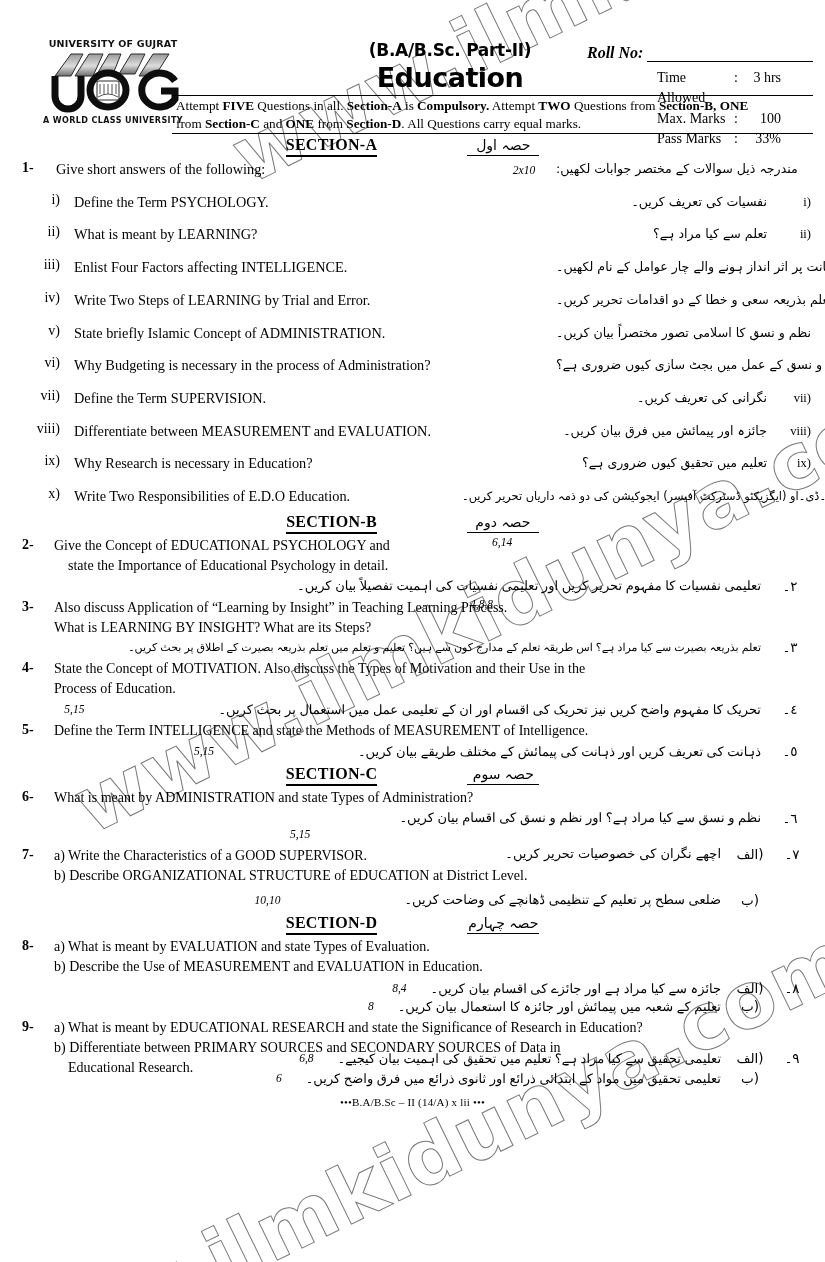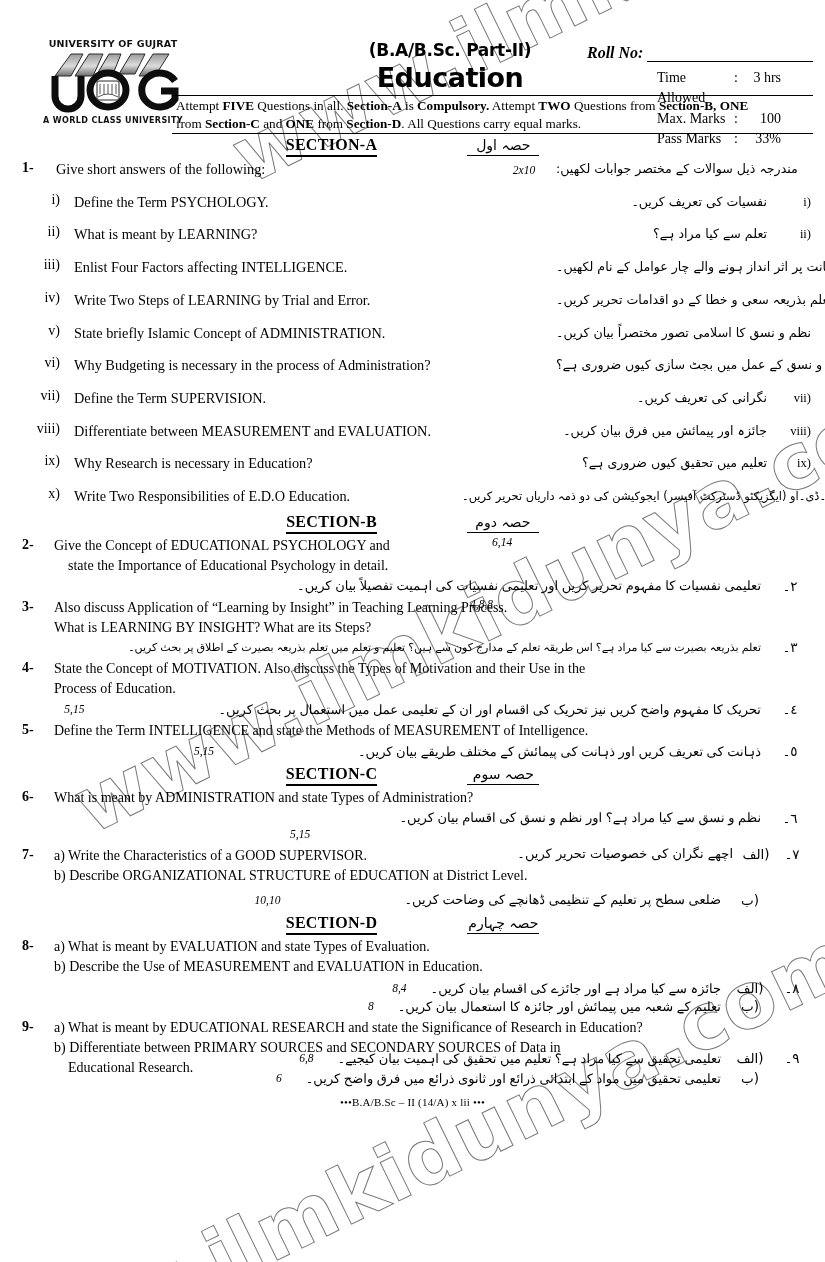--- a/index.html
+++ b/index.html
@@ -591,21 +591,21 @@
     </div>
   </div>
 
   <div class="blk">
     <div class="blk-en" style="position:relative;">
       <span class="qnum">7-</span>
       <span class="body">
         <div class="line">a) Write the Characteristics of a GOOD SUPERVISOR.</div>
         <div class="line">b) Describe ORGANIZATIONAL STRUCTURE of EDUCATION at District Level.</div>
       </span>
-      <span style="position:absolute;right:6px;top:0;display:flex;align-items:center;gap:8px;">
+      <span style="position:absolute;right:6px;top:0;display:flex;align-items:center;gap:14px;">
         <span class="ur-body" style="direction:rtl;font-family:'DejaVu Sans',sans-serif;font-size:13px;">اچھے نگران کی خصوصیات تحریر کریں۔</span>
         <span class="ur-lbl" style="font-family:'DejaVu Sans',sans-serif;font-size:13.5px;width:30px;text-align:center;">الف)</span>
         <span class="ur-lbl" style="font-family:'DejaVu Sans',sans-serif;font-size:13.5px;width:26px;text-align:center;">٧۔</span>
       </span>
     </div>
     <div class="blk-ur" style="margin-top:6px;">
       <span class="marks" style="margin-right:110px;">10,10</span>
       <span class="ur-body">ضلعی سطح پر تعلیم کے تنظیمی ڈھانچے کی وضاحت کریں۔</span>
       <span class="ur-lbl">ب)</span>
       <span class="ur-lbl" style="width:26px;"></span>

